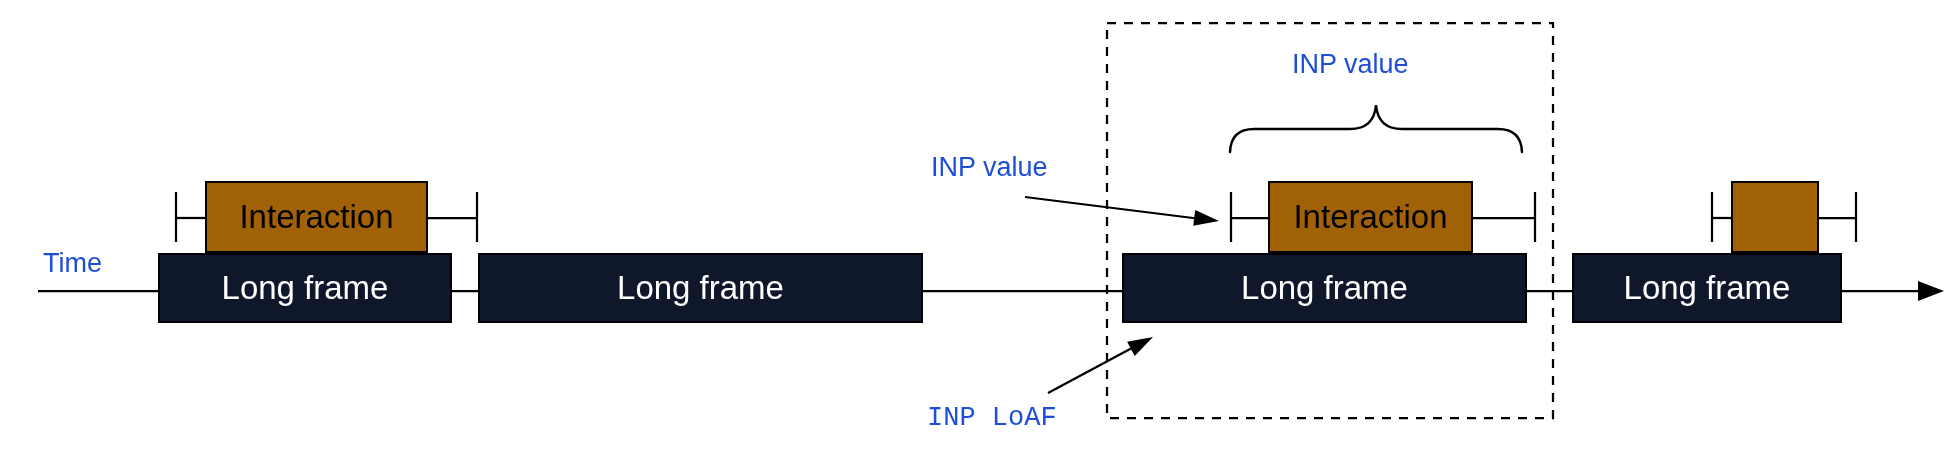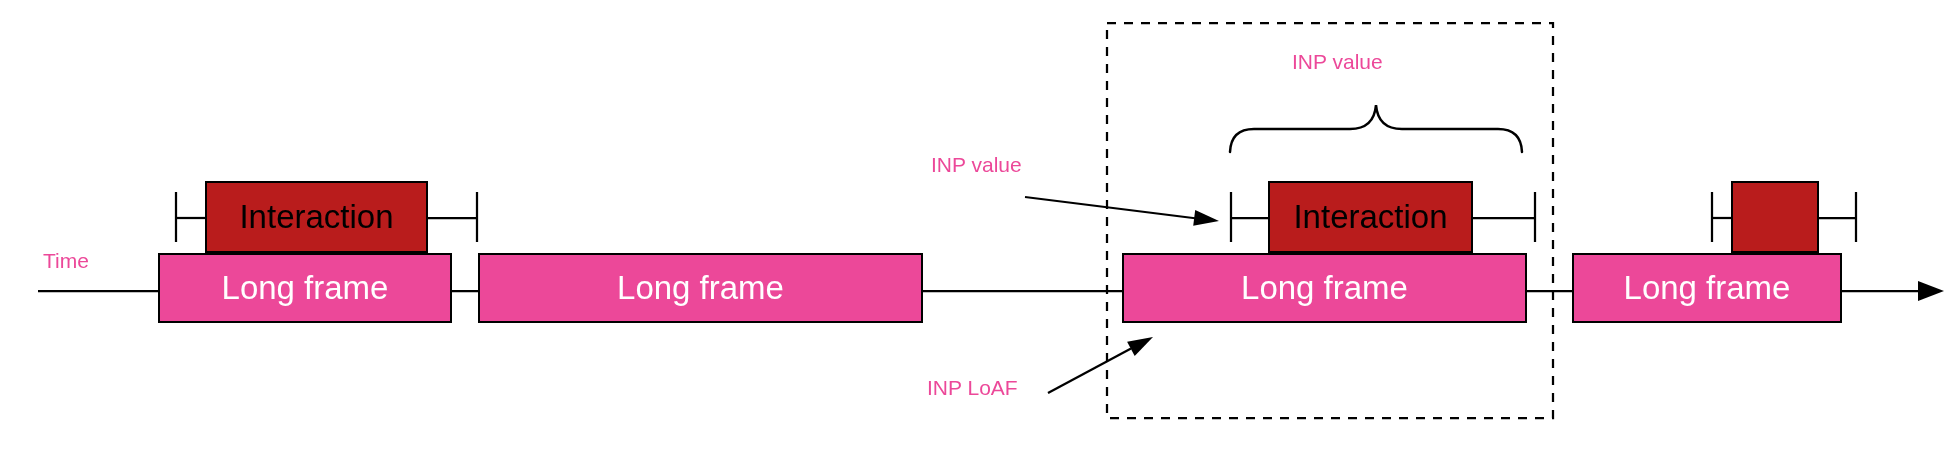--- a/index.html
+++ b/index.html
@@ -18,50 +18,50 @@
   .lines-layer {
     position: absolute;
     left: 0;
     top: 0;
     z-index: 1;
   }
   .long-frame {
     position: absolute;
     top: 253px;
     height: 70px;
-    background: #ec4899;
+    background: #0f172a;
     border: 2.5px solid #000000;
     box-sizing: border-box;
     display: flex;
     align-items: center;
     justify-content: center;
     color: #ffffff;
     font-size: 33px;
     z-index: 2;
     white-space: nowrap;
   }
   .interaction {
     position: absolute;
     top: 181px;
     height: 72px;
-    background: #b91c1c;
+    background: #a16207;
     border: 2.5px solid #000000;
     box-sizing: border-box;
     display: flex;
     align-items: center;
     justify-content: center;
     color: #000000;
     font-size: 33px;
     z-index: 2;
     white-space: nowrap;
   }
   .lbl {
     position: absolute;
-    color: #ec4899;
-    font-size: 21px;
+    color: #1d4ed8;
+    font-size: 27px;
     line-height: 1.1;
     z-index: 3;
     white-space: nowrap;
   }
 </style>
 </head>
 <body>
 
 <div class="canvas">
 
@@ -125,15 +125,15 @@
   <div class="interaction" style="left:1268px; width:205px;">
     <span>Interaction</span>
   </div>
   <div class="interaction" style="left:1731px; width:88px;">
     <span></span>
   </div>
 
   <div class="lbl" style="left:43px; top:249px;">Time</div>
   <div class="lbl" style="left:1292px; top:50px;">INP value</div>
   <div class="lbl" style="left:931px; top:153px;">INP value</div>
-  <div class="lbl" style="left:927px; top:376px;">INP LoAF</div>
+  <div class="lbl" style="left:927px; top:404px;font-family:Liberation Mono, monospace;">INP LoAF</div>
 
 </div>
 
 </body></html>

